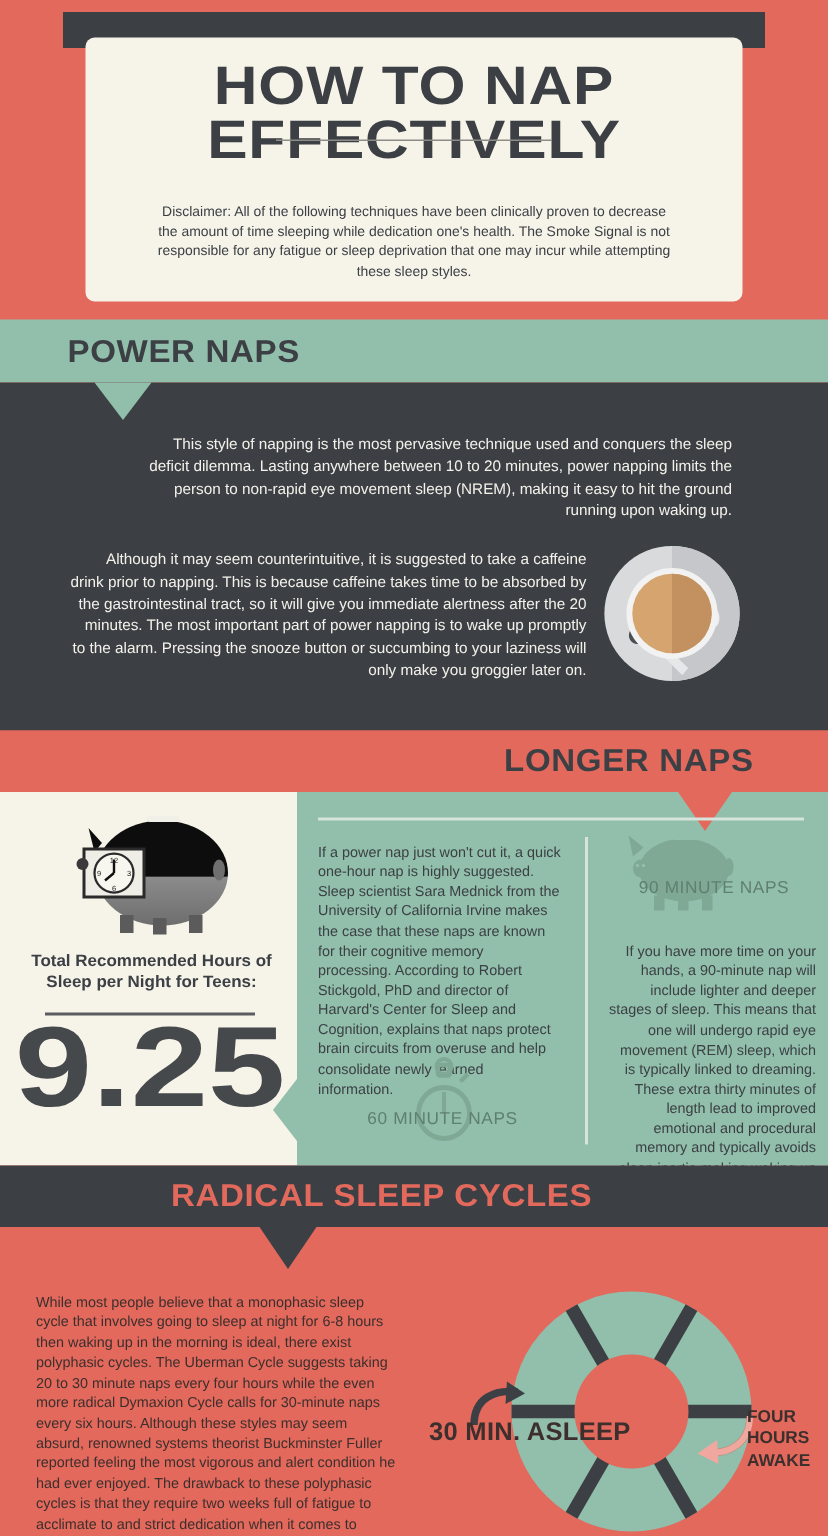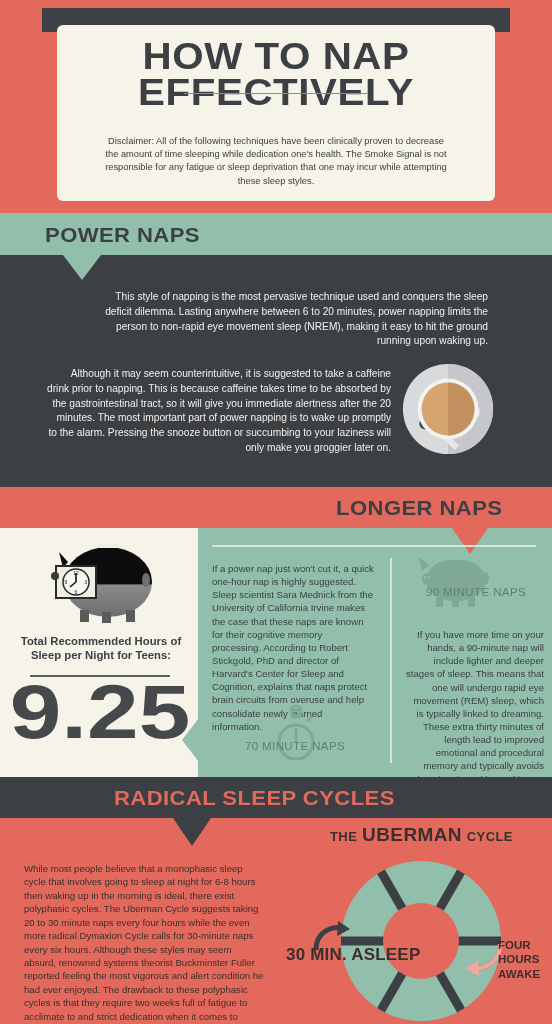--- a/index.html
+++ b/index.html
@@ -204,21 +204,21 @@
         <div class="byline-rule"></div>
       </div>
       <div class="disclaimer">Disclaimer: All of the following techniques have been clinically proven to decrease the amount of time sleeping while dedication one's health. The Smoke Signal is not responsible for any fatigue or sleep deprivation that one may incur while attempting these sleep styles.</div>
     </div>
   </div>
 
   <div class="pn-band"></div>
   <div class="pn-band-label">POWER NAPS</div>
   <div class="pn-body"></div>
   <div class="tri pn-arrow"></div>
-  <div class="pn-p1">This style of napping is the most pervasive technique used and conquers the sleep deficit dilemma. Lasting anywhere between 6 to 20 minutes, power napping limits the person to non-rapid eye movement sleep (NREM), making it easy to hit the ground running upon waking up.</div>
+  <div class="pn-p1">This style of napping is the most pervasive technique used and conquers the sleep deficit dilemma. Lasting anywhere between 10 to 20 minutes, power napping limits the person to non-rapid eye movement sleep (NREM), making it easy to hit the ground running upon waking up.</div>
   <div class="pn-p2">Although it may seem counterintuitive, it is suggested to take a caffeine drink prior to napping. This is because caffeine takes time to be absorbed by the gastrointestinal tract, so it will give you immediate alertness after the 20 minutes. The most important part of power napping is to wake up promptly to the alarm. Pressing the snooze button or succumbing to your laziness will only make you groggier later on.</div>
 
   <svg class="coffee" viewBox="0 0 100 100">
     <circle cx="50" cy="50" r="46" fill="#d9dadc"></circle>
     <path d="M50 4 A46 46 0 0 1 50 96 Z" fill="#c6c7ca"></path>
     <ellipse cx="29" cy="63" rx="9" ry="7" fill="#4a4e53" transform="rotate(-38 29 63)"></ellipse>
     <path d="M33 68 L57 92 L61 87 L37 64 Z" fill="#e6e7e9"></path>
     <path d="M80 47 a9 9 0 0 1 0 12 l-6 -2 a7 7 0 0 0 0 -8 Z" fill="#efefef"></path>
     <circle cx="50" cy="50" r="31" fill="#f2f2f2"></circle>
     <circle cx="50" cy="50" r="27" fill="#d5a46f"></circle>
@@ -270,21 +270,21 @@
   <div class="ln-vrule"></div>
 
   <div class="ln-col1">If a power nap just won't cut it, a quick one-hour nap is highly suggested. Sleep scientist Sara Mednick from the University of California Irvine makes the case that these naps are known for their cognitive memory processing. According to Robert Stickgold, PhD and director of Harvard's Center for Sleep and Cognition, explains that naps protect brain circuits from overuse and help consolidate newly learned information.</div>
   <svg class="stopwatch" viewBox="0 0 44 58">
     <circle cx="22" cy="38" r="17" fill="none" stroke="#7fa895" stroke-width="3.2"></circle>
     <rect x="18" y="6" width="8" height="7" rx="1.5" fill="none" stroke="#7fa895" stroke-width="3"></rect>
     <circle cx="22" cy="7" r="5" fill="none" stroke="#7fa895" stroke-width="2.6"></circle>
     <line x1="22" y1="38" x2="22" y2="24" stroke="#7fa895" stroke-width="2.6"></line>
     <line x1="33" y1="17" x2="38" y2="12" stroke="#7fa895" stroke-width="3"></line>
   </svg>
-  <div class="cap60">70 MINUTE NAPS</div>
+  <div class="cap60">60 MINUTE NAPS</div>
 
   <svg class="piggy-icon" viewBox="0 0 86 56">
     <ellipse cx="46" cy="27" rx="30" ry="21" fill="#7fa895"></ellipse>
     <path d="M19 12 l-10 -8 l3 14 Z" fill="#7fa895"></path>
     <rect x="38" y="4" width="17" height="3" rx="1.5" fill="#91bfab"></rect>
     <rect x="26" y="44" width="7" height="10" fill="#7fa895"></rect>
     <rect x="42" y="45" width="7" height="9" fill="#7fa895"></rect>
     <rect x="58" y="44" width="7" height="10" fill="#7fa895"></rect>
     <ellipse cx="17" cy="26" rx="5" ry="6" fill="#7fa895"></ellipse>
     <circle cx="15" cy="24" r="1.2" fill="#91bfab"></circle>
@@ -293,25 +293,20 @@
   </svg>
   <div class="cap90">90 MINUTE NAPS</div>
   <div class="ln-col2">If you have more time on your hands, a 90-minute nap will include lighter and deeper stages of sleep. This means that one will undergo rapid eye movement (REM) sleep, which is typically linked to dreaming. These extra thirty minutes of length lead to improved emotional and procedural memory and typically avoids sleep inertia making waking up easier.</div>
 
   <div class="rs-band"></div>
   <div class="rs-band-label">RADICAL SLEEP CYCLES</div>
   <div class="rs-body"></div>
   <div class="tri rs-arrow"></div>
   <div class="rs-text">While most people believe that a monophasic sleep cycle that involves going to sleep at night for 6-8 hours then waking up in the morning is ideal, there exist polyphasic cycles. The Uberman Cycle suggests taking 20 to 30 minute naps every four hours while the even more radical Dymaxion Cycle calls for 30-minute naps every six hours. Although these styles may seem absurd, renowned systems theorist Buckminster Fuller reported feeling the most vigorous and alert condition he had ever enjoyed. The drawback to these polyphasic cycles is that they require two weeks full of fatigue to acclimate to and strict dedication when it comes to following them.</div>
 
-  <div class="uberman-title">
-    <span class="small">THE</span>
-    <span class="big">UBERMAN</span>
-    <span class="small">CYCLE</span>
-  </div>
 
   <svg class="wheel" viewBox="0 0 166 166">
     <circle cx="83" cy="83" r="80" fill="#91bfab"></circle>
     <g stroke="#3c4045" stroke-width="9">
       <line x1="83" y1="83" x2="3" y2="83"></line>
       <line x1="83" y1="83" x2="163" y2="83"></line>
       <line x1="83" y1="83" x2="43" y2="13.7"></line>
       <line x1="83" y1="83" x2="123" y2="13.7"></line>
       <line x1="83" y1="83" x2="43" y2="152.3"></line>
       <line x1="83" y1="83" x2="123" y2="152.3"></line>

